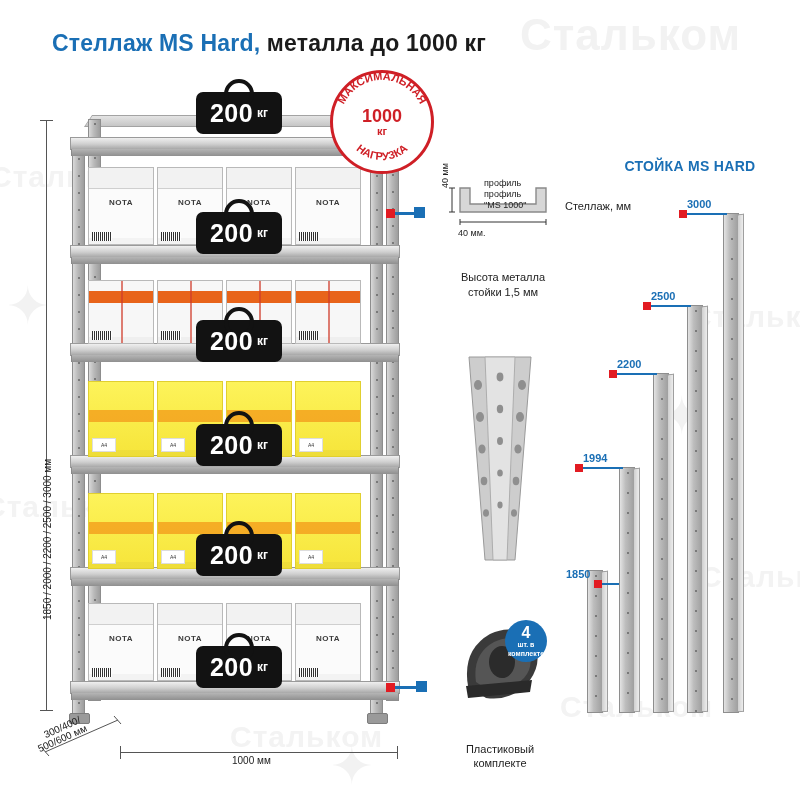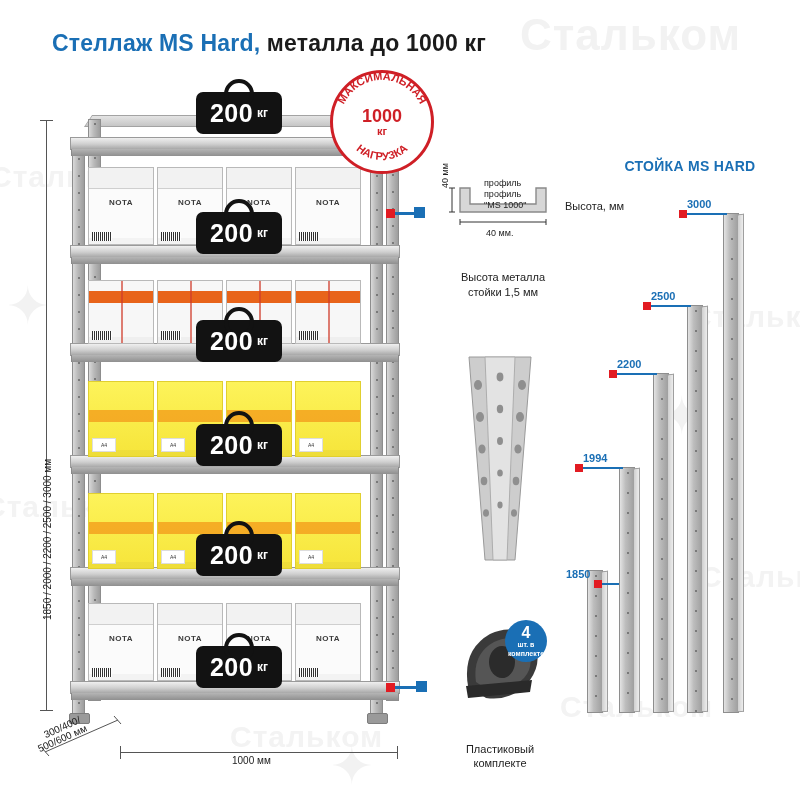--- a/index.html
+++ b/index.html
@@ -306,21 +306,21 @@
   <div class="wm wm-mid" style="left:560px; top:690px;">Стальком</div>
   <div class="wm-star" style="left:6px; top:280px;">✦</div>
   <div class="wm-star" style="left:660px; top:390px;">✦</div>
   <div class="wm-star" style="left:330px; top:740px;">✦</div>
 
   <div class="title">
     <span>Стеллаж MS Hard,</span><span class="dark"> металла до 1000 кг</span>
   </div>
 
   <div class="rh2" style="left:590px; top:158px; width:200px;">СТОЙКА MS HARD</div>
-  <div class="height-cap">Высота, мм</div>
+  <div class="height-cap">Стеллаж, мм</div>
 
   <div class="rack">
 
     <div class="shelf-persp" style="left:18px; top:0px; width:310px;"></div>
 
     <div class="post" style="left:18px; top:4px; height:582px;">
         <div class="holes"></div>
       </div>
     <div class="post" style="left:316px; top:4px; height:582px;">
         <div class="holes"></div>
@@ -531,21 +531,21 @@
   <svg class="profile-box" viewBox="0 0 110 120">
     <path d="M12 52 L12 28 L22 28 L22 44 L88 44 L88 28 L98 28 L98 52 Z" fill="#d7d7d7" stroke="#8a8a8a" stroke-width="1.4"></path>
     <line x1="4" y1="28" x2="4" y2="52" stroke="#333" stroke-width="1"></line>
     <line x1="1" y1="28" x2="7" y2="28" stroke="#333" stroke-width="1"></line>
     <line x1="1" y1="52" x2="7" y2="52" stroke="#333" stroke-width="1"></line>
     <line x1="12" y1="62" x2="98" y2="62" stroke="#333" stroke-width="1"></line>
     <line x1="12" y1="59" x2="12" y2="65" stroke="#333" stroke-width="1"></line>
     <line x1="98" y1="59" x2="98" y2="65" stroke="#333" stroke-width="1"></line>
   </svg>
   <div class="profile-note" style="left:440px; top:188px; transform:rotate(-90deg); transform-origin:left top;">40 мм</div>
-  <div class="profile-note" style="left:486px; top:228px;">40 мм.</div>
+  <div class="profile-note" style="left:458px; top:228px;">40 мм.</div>
   <div class="profile-note" style="left:484px; top:178px;">профиль</div>
   <div class="profile-note" style="left:484px; top:189px;">профиль</div>
   <div class="profile-note" style="left:484px; top:200px;">"MS 1000"</div>
   <div class="profile-caption">
     <div>Высота металла</div>
     <div>стойки 1,5 мм</div>
   </div>
 
   <svg class="post3d" viewBox="0 0 90 210">
     <polygon points="14,2 76,2 60,205 30,205" fill="#cdcdcd" stroke="#9a9a9a" stroke-width="1"></polygon>

